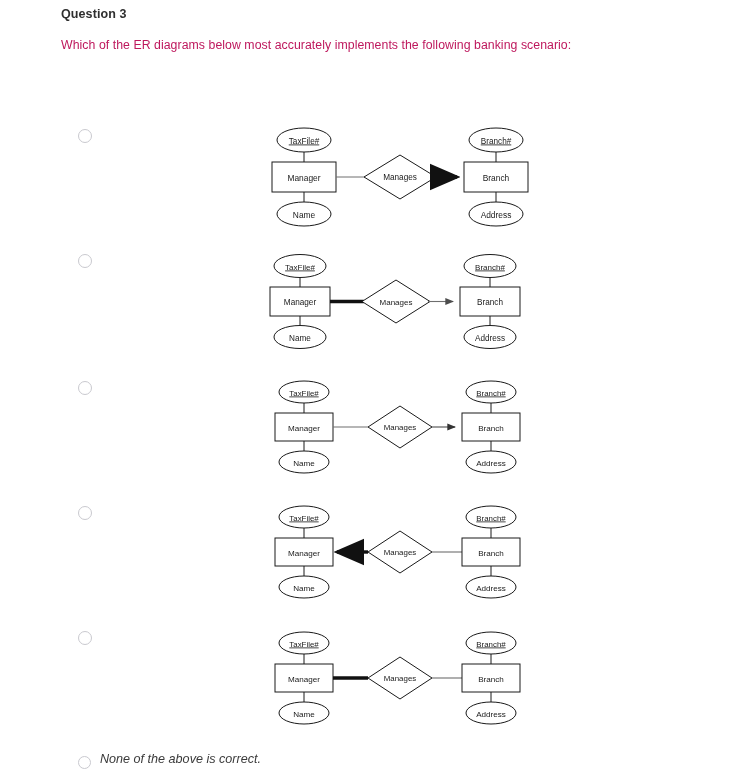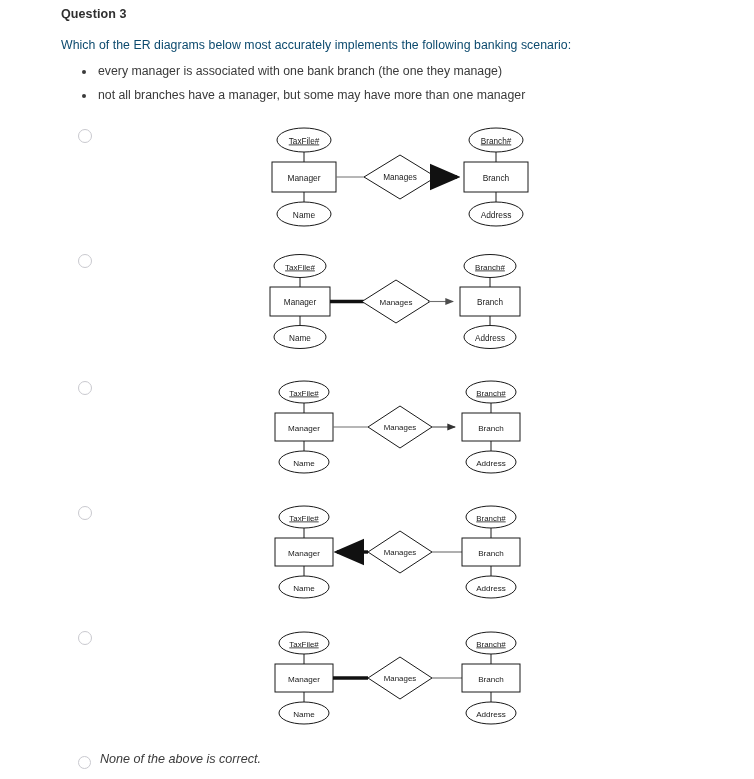--- a/index.html
+++ b/index.html
@@ -27,21 +27,21 @@
     font-size: 12.5px;
     font-weight: bold;
     color: #2f2f2f;
     letter-spacing: 0.1px;
   }
   .q-prompt {
     position: absolute;
     left: 61px;
     top: 38px;
     font-size: 12.3px;
-    color: #0c4a6e;
+    color: #be185d;
     letter-spacing: 0.05px;
   }
   .bullets {
     position: absolute;
     left: 78px;
     top: 64px;
     margin: 0;
     padding: 0 0 0 18px;
     list-style: disc;
     font-size: 12.3px;
@@ -86,24 +86,20 @@
   }
 </style>
 </head>
 <body>
 
 <div class="page">
 
   <div class="q-title">Question 3</div>
   <div class="q-prompt">Which of the ER diagrams below most accurately implements the following banking scenario:</div>
 
-  <ul class="bullets">
-    <li>every manager is associated with one bank branch (the one they manage)</li>
-    <li>not all branches have a manager, but some may have more than one manager</li>
-  </ul>
 
   <div class="radio big" style="left:78px; top:129px;"></div>
   <div class="opt-diagram" style="left:264px; top:122px;">
     <svg width="272" height="108" viewBox="0 0 272 108">
       <defs>
         <marker id="ah-thick-r1" markerWidth="9" markerHeight="9" refX="8" refY="4.5" orient="auto">
           <path d="M0,0.6 L9,4.5 L0,8.4 z" fill="#111111"></path>
         </marker>
       </defs>
 

